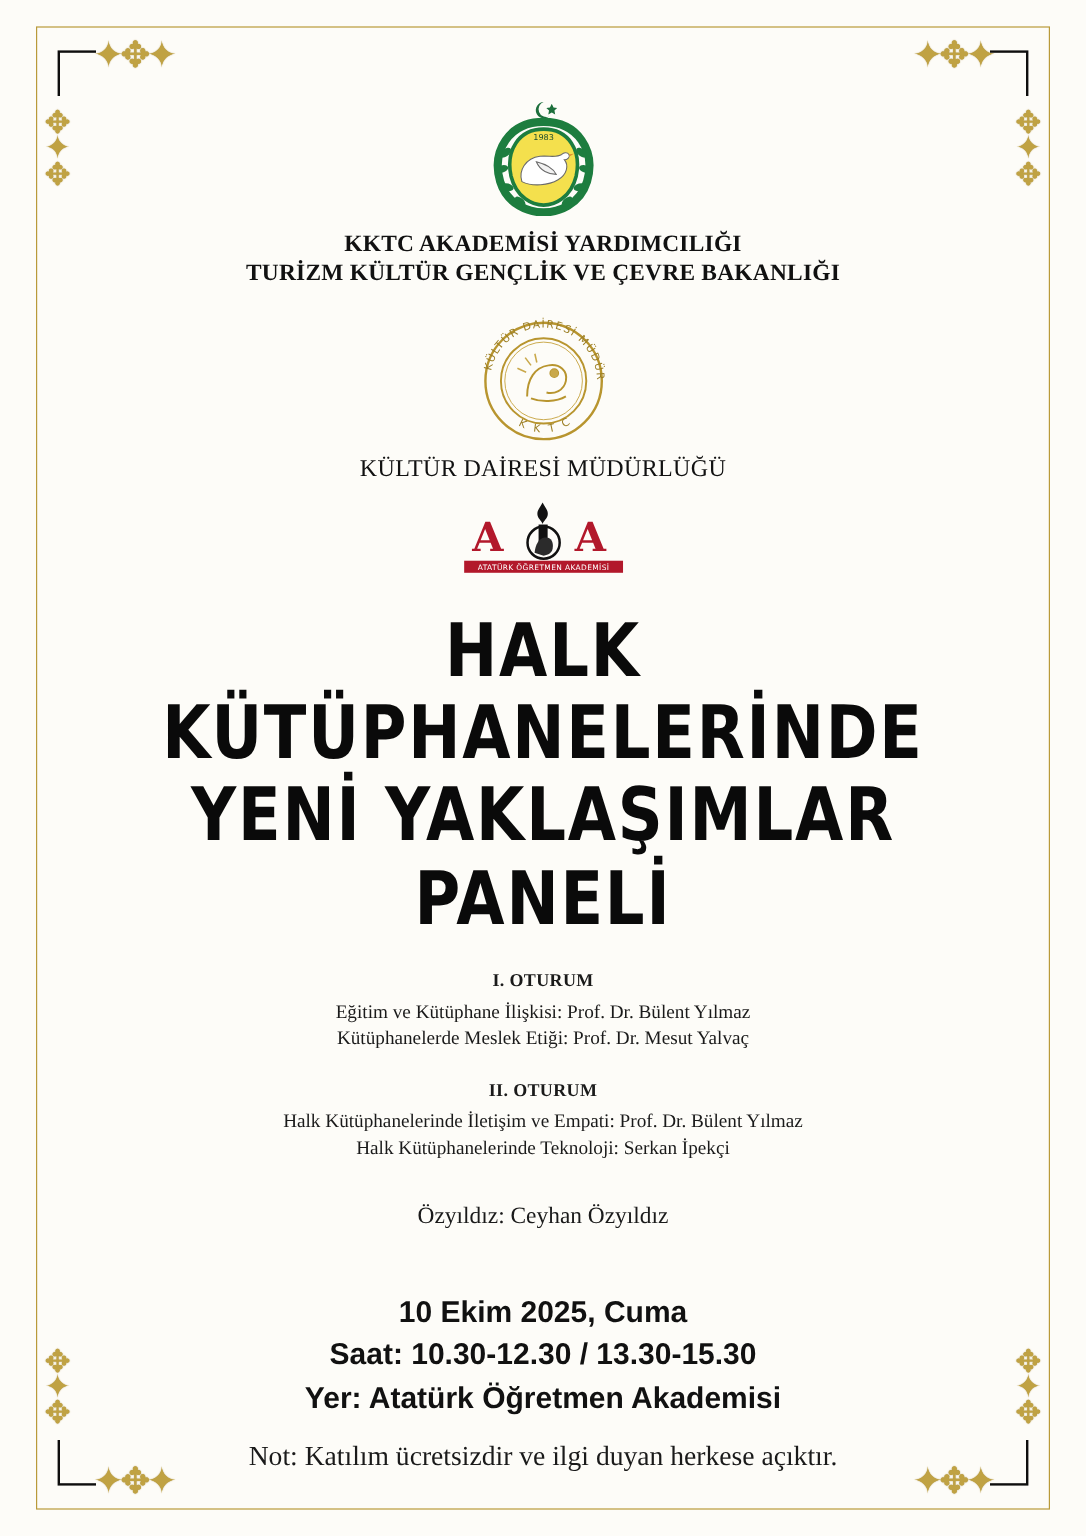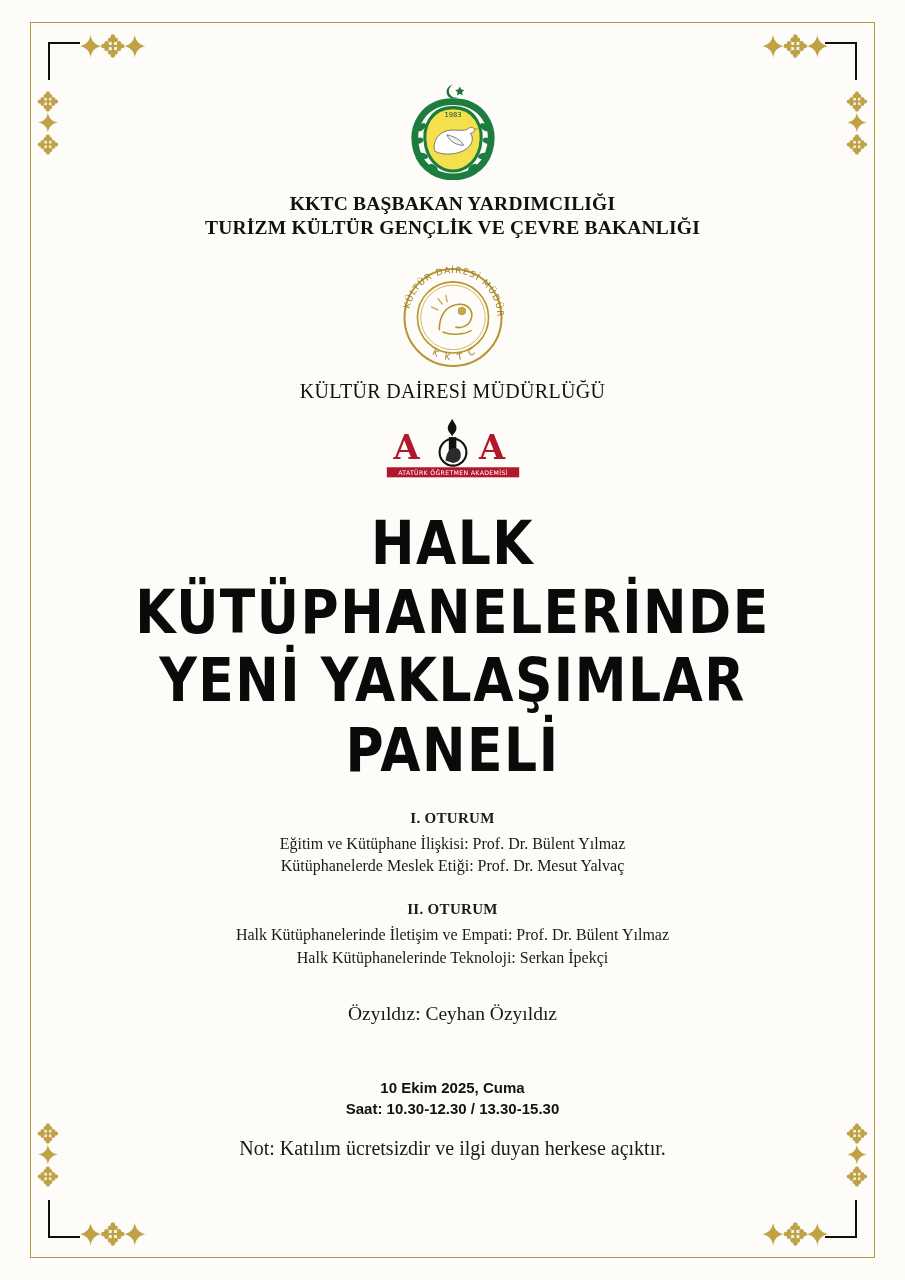--- a/index.html
+++ b/index.html
@@ -167,29 +167,29 @@
 
   .moderator {
     margin-top: 34px;
     font-size: 19.5px;
   }
 
   .event-info {
     margin-top: 52px;
     font-family: "Liberation Sans", sans-serif;
     font-weight: bold;
-    font-size: 15px;
+    font-size: 25px;
     line-height: 1.42;
     color: #111;
   }
 
   .note {
     margin-top: 18px;
     font-family: "Liberation Serif", serif;
-    font-size: 20px;
+    font-size: 23px;
     color: #1a1a1a;
   }
 </style>
 </head>
 <body>
 
 <div class="poster">
 
   <div class="border-outer"></div>
   <div class="border-inner"></div>
@@ -235,21 +235,21 @@
         <g fill="#ffffff" stroke="#6b6b6b" stroke-width="1.2">
           <path d="M66 92 C62 80 70 66 86 64 C96 63 104 66 110 62 C112 60 116 59 118 62
                    C120 65 116 68 113 68 C118 74 116 84 106 90 C96 96 78 98 66 92 Z"></path>
           <path d="M82 70 C90 72 100 76 104 84 C96 84 86 80 82 70 Z" fill="#f2f2f2"></path>
         </g>
         <path d="M118 62 l6 -1 -5 3 z" fill="#e08b2a" stroke="none"></path>
       </svg>
     </div>
 
     <div class="ministry">
-      <div>KKTC BAŞBAKAN YARDIMCILIĞI</div>
+      <div>KKTC AKADEMİSİ YARDIMCILIĞI</div>
       <div>TURİZM KÜLTÜR GENÇLİK VE ÇEVRE BAKANLIĞI</div>
     </div>
 
     <div class="culture-seal">
       <svg viewBox="0 0 150 146" width="122" height="118" aria-hidden="true">
         <defs>
           <path id="ringTop" d="M20,76 A55,55 0 0 1 130,76"></path>
           <path id="ringBot" d="M26,80 A49,49 0 0 0 124,80"></path>
         </defs>
         <circle cx="75" cy="76" r="60" fill="none" stroke="#b8952f" stroke-width="2.5"></circle>
@@ -316,18 +316,19 @@
         <div class="session-line">Halk Kütüphanelerinde Teknoloji: Serkan İpekçi</div>
       </div>
 
     </div>
 
     <div class="moderator">Özyıldız: Ceyhan Özyıldız</div>
 
     <div class="event-info">
       <div>10 Ekim 2025, Cuma</div>
       <div>Saat: 10.30-12.30 / 13.30-15.30</div>
+      <div>Yer: Atatürk Öğretmen Akademisi</div>
     </div>
 
     <div class="note">Not: Katılım ücretsizdir ve ilgi duyan herkese açıktır.</div>
 
   </div>
 </div>
 
 </body></html>

